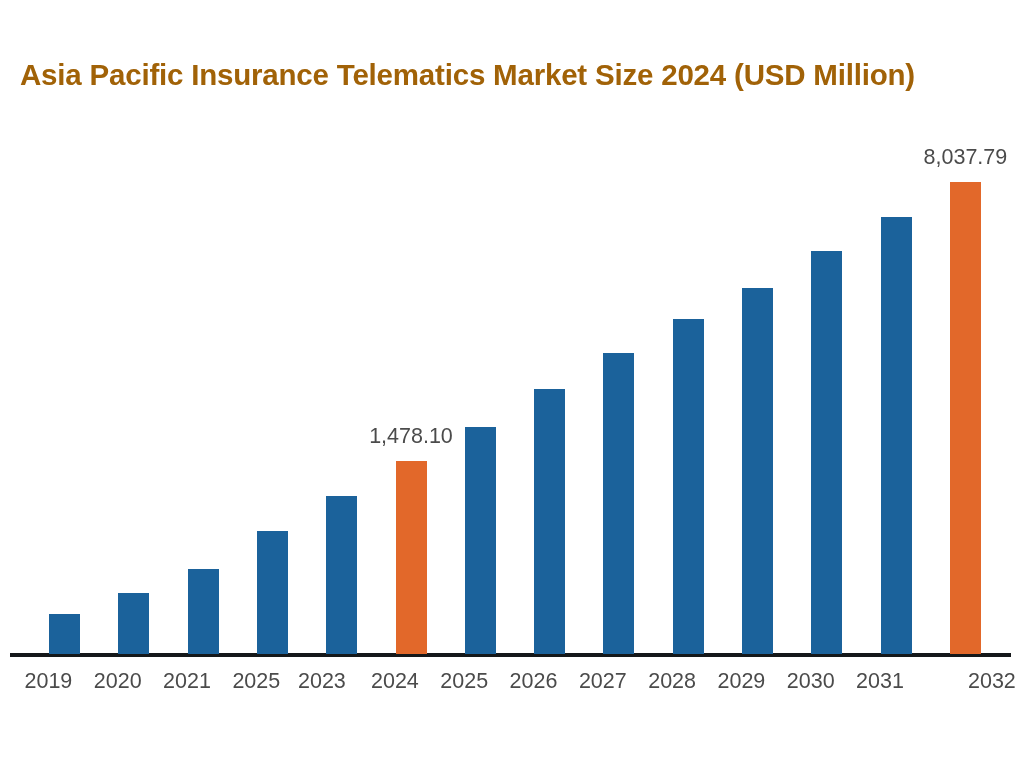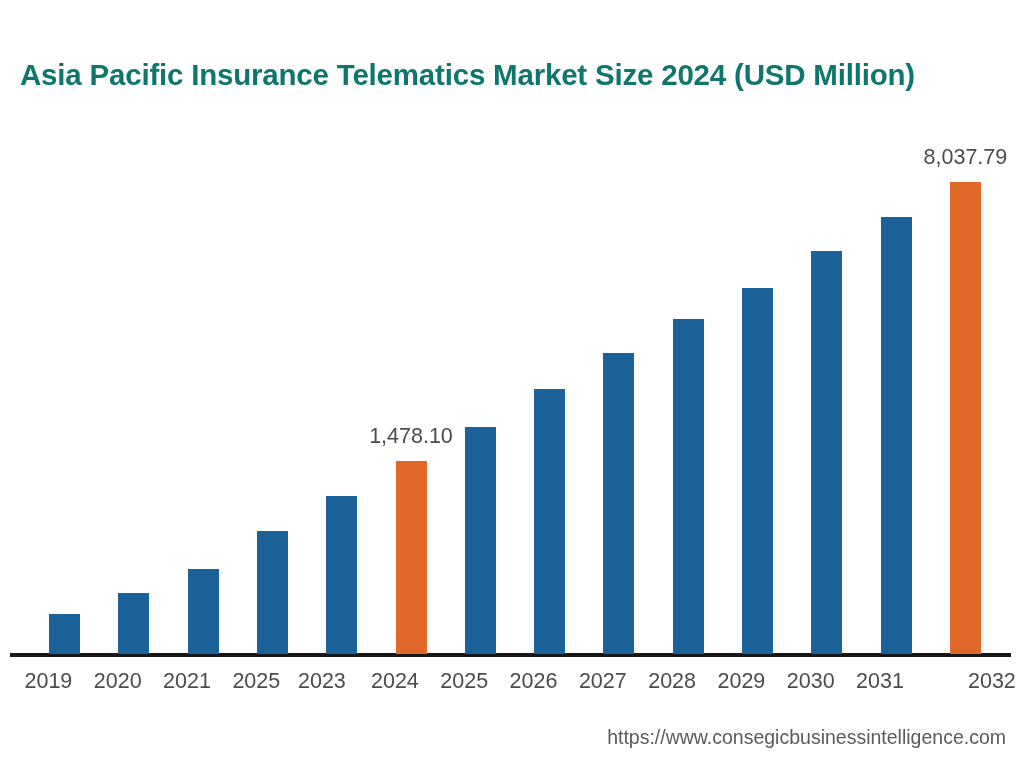--- a/index.html
+++ b/index.html
@@ -28,21 +28,21 @@
 
   
   .chart-title {
     position: absolute;
     left: 20px;
     top: 55px;
     width: 1000px;
     font-size: 29.5px;
     font-weight: 600;
     letter-spacing: -0.2px;
-    color: #0f766e;
+    color: #a16207;
     white-space: nowrap;
     line-height: 40px;
   }
 
   
   .plot-area {
     position: absolute;
     left: 0;
     top: 0;
     width: 1024px;
@@ -139,15 +139,14 @@
       <div class="tick-label" style="left: 440.3px; width: 80px;">2025</div>
       <div class="tick-label" style="left: 509.6px; width: 80px;">2026</div>
       <div class="tick-label" style="left: 578.9px; width: 80px;">2027</div>
       <div class="tick-label" style="left: 648.2px; width: 80px;">2028</div>
       <div class="tick-label" style="left: 717.5px; width: 80px;">2029</div>
       <div class="tick-label" style="left: 786.8px; width: 80px;">2030</div>
       <div class="tick-label" style="left: 856.1px; width: 80px;">2031</div>
       <div class="tick-label" style="left: 968px; width: 80px;">2032</div>
     </div>
 
-  <div class="source-url">https://www.consegicbusinessintelligence.com</div>
 
 </div>
 
 </body></html>

